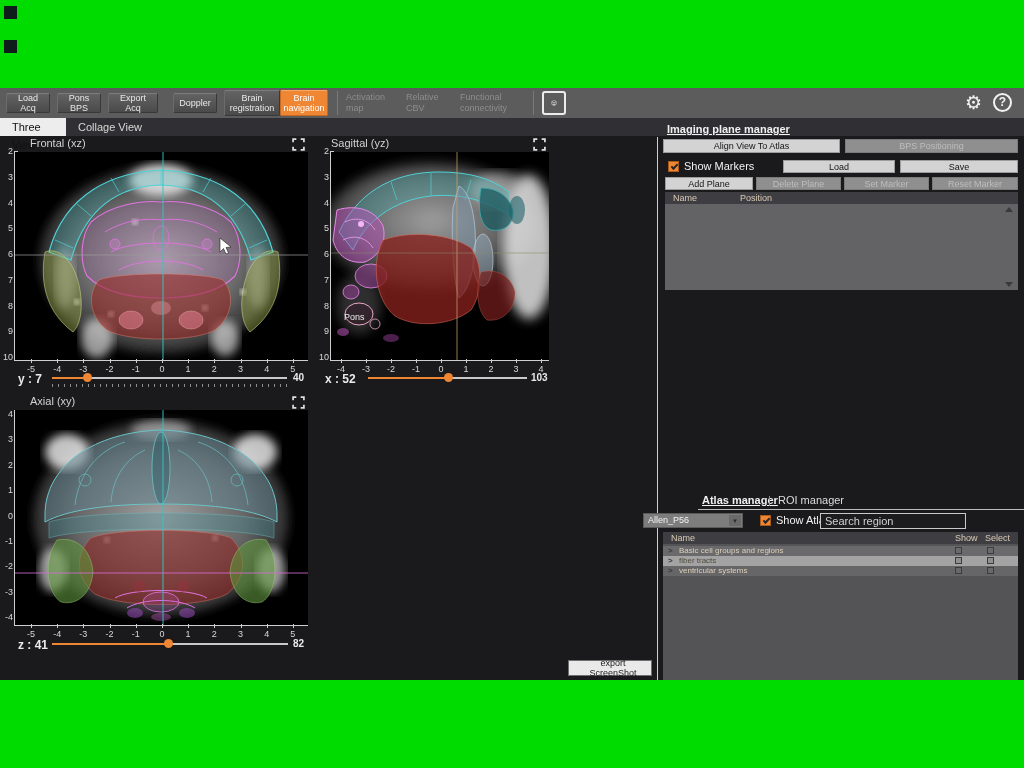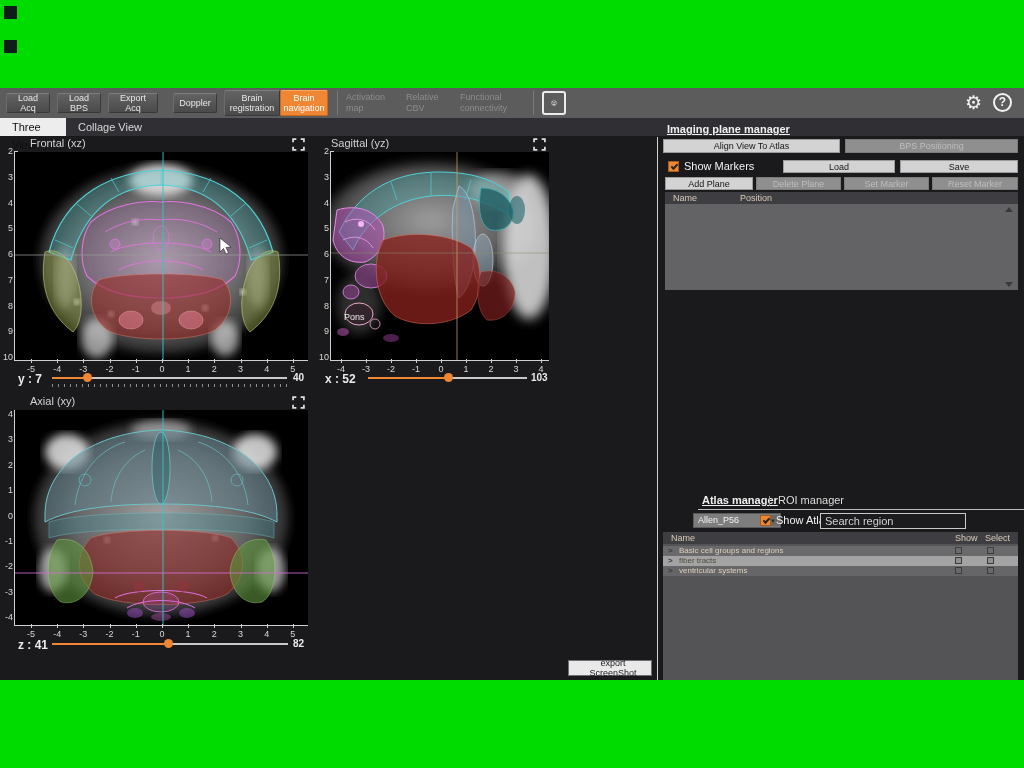--- a/index.html
+++ b/index.html
@@ -81,21 +81,21 @@
 </head>
 <body>
 
 <div class="cornersq" style="left:4px;top:6px;"></div>
 <div class="cornersq" style="left:4px;top:40px;"></div>
 
 <div class="app">
 
   <div class="toolbar">
     <button class="tbtn" style="width:44px;margin-right:7px;">Load Acq</button>
-    <button class="tbtn" style="width:44px;margin-right:7px;">Load BPS</button>
+    <button class="tbtn" style="width:44px;margin-right:7px;">Pons BPS</button>
     <button class="tbtn" style="width:50px;margin-right:15px;">Export Acq</button>
     <button class="tbtn" style="width:44px;margin-right:7px;">Doppler</button>
     <button class="tbtn tall" style="width:56px;margin-right:0;">Brain registration</button>
     <button class="tbtn tall active" style="width:48px;margin-right:9px;">Brain navigation</button>
     <div class="tsep"></div>
     <div class="tdis" style="width:58px;margin-left:8px;">Activation map</div>
     <div class="tdis" style="width:50px;margin-left:2px;">Relative CBV</div>
     <div class="tdis" style="width:64px;margin-left:4px;">Functional connectivity</div>
     <div class="tsep" style="margin-left:9px;"></div>
     <button class="cubebtn" style="margin-left:8px;">
@@ -379,21 +379,21 @@
     </div>
     <div class="scrollarrow" style="top:15px;border-bottom:5px solid #39393c;"></div>
     <div class="scrollarrow" style="bottom:3px;border-top:5px solid #39393c;"></div>
   </div>
 
   <div style="position:absolute;left:663px;top:406px;width:355px;height:15px;border-bottom:1px solid #bdbdbd;margin-left:35px;">
     <span class="atab sel" style="left:4px;position:absolute;">Atlas manager</span>
     <span class="atabsep" style="left:70px;position:absolute;">|</span>
     <span class="atab idle" style="left:80px;position:absolute;">ROI manager</span>
   </div>
-  <div class="dropdown" style="left:693px;top:425px;width:88px;height:15px;">
+  <div class="dropdown" style="left:643px;top:425px;width:100px;height:15px;">
     <span>Allen_P56</span>
     <span class="droparrow">▼</span>
   </div>
   <div class="cb" style="left:760px;top:427px;"></div>
   <div class="cblabel" style="left:776px;top:426px;">Show Atlas</div>
   <input class="searchin" style="left: 820px; top: 425px; width: 146px; height: 16px;" placeholder="Search region">
   <button class="rbtn" style="left:970px;top:450px;width:48px;height:24px;text-decoration:underline;">Atlas &gt; ROI</button>
   <div class="atable" style="left:663px;top:444px;width:355px;height:148px;">
     <div class="thead" style="position:absolute;left:0;top:0;right:0;height:12px;background:#3e3e42;">
       <span class="thtxt" style="left:8px;">Name</span>

